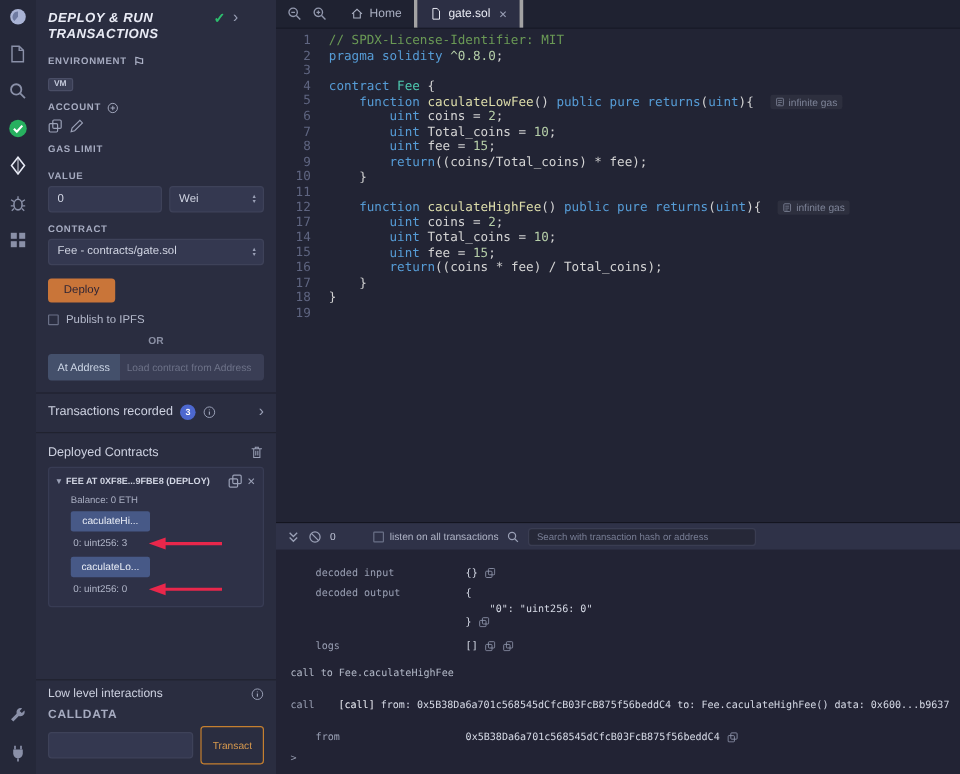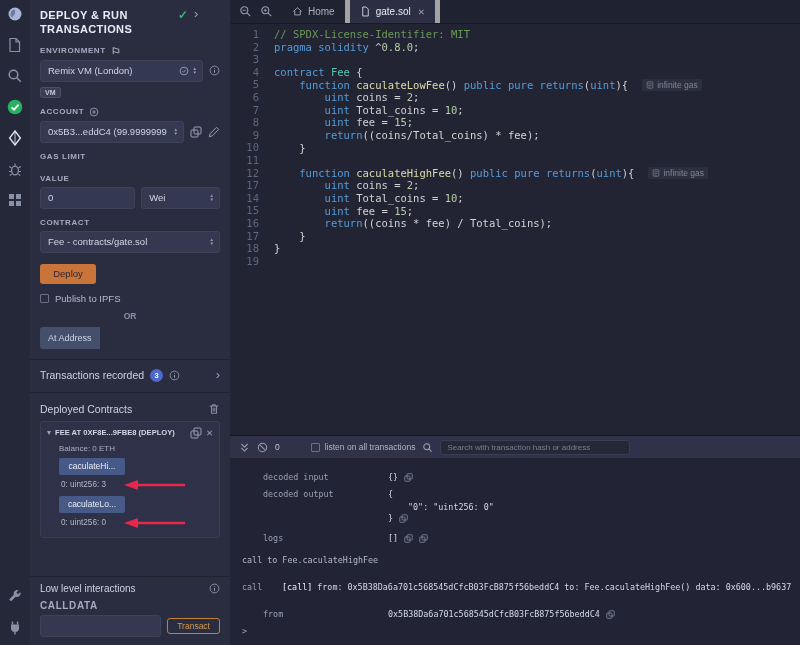--- a/index.html
+++ b/index.html
@@ -15,21 +15,21 @@
   .ib-icon svg { width:16px; height:16px; }
   .ib-icon.active { color:#e6e9f4; }
   .ib-spacer { flex:1; }
 
   
   .sidepanel { width:200px; background:#2a2d40; flex-shrink:0; display:flex;
                flex-direction:column; padding:8px 10px 8px; color:#c8ccdb;
                font-size:10px; position:relative; overflow:hidden; }
   .panel-header { display:flex; align-items:flex-start; gap:6px; }
   .panel-title { flex:1; max-width:132px; font-size:11px; font-weight:bold;
-                 color:#e9ebf5; letter-spacing:.4px; line-height:1.3; }
+                 color:#e9ebf5; letter-spacing:.4px; line-height:1.3;font-style:italic; }
   .check-green { color:#2dbd6e; font-size:12px; font-weight:bold; }
   .chev { color:#9aa0b6; font-size:13px; line-height:12px; cursor:pointer; }
 
   .field-label { display:flex; align-items:center; gap:5px; margin:9px 0 4px;
                  font-size:8px; font-weight:bold; letter-spacing:.6px; color:#a6abc0; }
   .mini-icon { width:10px; height:10px; color:#aeb3c8; }
   .row { display:flex; align-items:center; gap:6px; }
   .select { background:#343850; border:1px solid #3e4259; border-radius:3px;
             height:22px; display:flex; align-items:center; padding:0 5px 0 7px;
             font-size:9.5px; color:#d2d6e4; cursor:pointer; min-width:0; }
@@ -97,32 +97,32 @@
   .red-arrow { flex-shrink:0; }
 
   .lli { margin-top:auto; }
   .lli-head { display:flex; align-items:center; justify-content:space-between;
               margin-top:6px; font-size:10px; color:#cdd1e0; }
   .calldata-label { margin-top:6px; font-size:10px; font-weight:bold;
                     letter-spacing:.6px; color:#a6abc0; }
   .calldata-row { display:flex; gap:6px; margin-top:4px; align-items:center; }
   .calldata-row .tinput { padding:0 6px; }
   .transact-btn { background:transparent; border:1px solid #c57f2f; color:#d89a4e;
-                  border-radius:3px; height:16px; padding:0 9px; font-size:8.5px;
+                  border-radius:3px; height:32px; padding:0 9px; font-size:8.5px;
                   cursor:pointer; font-family:"Liberation Sans", sans-serif; }
 
   
   .main { flex:1; display:flex; flex-direction:column; min-width:0; }
 
   .tabbar { height:24px; background:#1f2231; display:flex; align-items:stretch;
             flex-shrink:0; border-bottom:1px solid #181a26; }
   .zoom-icons { display:flex; align-items:center; gap:8px; padding:0 9px; color:#9298ad; }
   .zoom-icons svg { width:13px; height:13px; cursor:pointer; }
   .tab { display:flex; align-items:center; gap:5px; padding:0 10px; font-size:10px;
-         color:#aab0c2; cursor:pointer; border-right:5px solid #a3a3a3; }
+         color:#aab0c2; cursor:pointer; border-right:3px solid #a3a3a3; }
   .tab svg { width:11px; height:11px; }
   .tab.active { background:#2c2f44; color:#e8eaf3; }
   .tab .close { font-size:8.5px; color:#9aa0b6; margin-left:2px; }
 
   .editor { flex:1; background:#222434; overflow:hidden; padding-top:4px; }
   .code-line { display:flex; line-height:12.6px; font:10.5px "DejaVu Sans Mono", monospace;
                white-space:pre; }
   .line-num { width:44px; flex-shrink:0; text-align:right; padding-right:15px;
               color:#5f6581; user-select:none; }
   .line-content { min-height:12.6px; display:inline-flex; align-items:center; }
@@ -237,56 +237,30 @@
       <span class="check-green">✓</span>
       <span class="chev">›</span>
     </div>
 
     <div class="field-label">
       <span>ENVIRONMENT</span>
       <svg class="mini-icon" viewBox="0 0 16 16">
           <path d="M3.5 2v11M3.5 3c4 0 5 2 9 2v6c-4 0-5-2-9-2" fill="none" stroke="currentColor" stroke-width="1.6"></path>
         </svg>
     </div>
-    <div class="row">
-      <div class="select grow">
-        <span class="sel-text">Remix VM (London)</span>
-        <span class="sel-right">
-          <svg class="mini-icon" viewBox="0 0 16 16">
-              <circle cx="8" cy="8" r="6.2" fill="none" stroke="currentColor" stroke-width="1.2"></circle>
-              <path d="M5.4 8.2l1.8 1.8 3.4-3.7" fill="none" stroke="currentColor" stroke-width="1.2"></path>
-            </svg>
-          <span class="stepper">
-              <i>▲</i>
-              <i>▼</i>
-            </span>
-        </span>
-      </div>
-      <svg class="info-svg" viewBox="0 0 16 16">
-          <circle cx="8" cy="8" r="6.4" fill="none" stroke="currentColor" stroke-width="1.2"></circle>
-          <path d="M8 7.2v4M8 4.6v1" stroke="currentColor" stroke-width="1.4"></path>
-        </svg>
-    </div>
     <span class="vm-badge">VM</span>
 
     <div class="field-label">
       <span>ACCOUNT</span>
       <svg class="mini-icon" viewBox="0 0 16 16">
           <circle cx="8" cy="8" r="6.2" fill="none" stroke="currentColor" stroke-width="1.2"></circle>
           <path d="M8 5v6M5 8h6" stroke="currentColor" stroke-width="1.2"></path>
         </svg>
     </div>
     <div class="row">
-      <div class="select grow">
-        <span class="sel-text">0x5B3...eddC4 (99.9999999</span>
-        <span class="stepper">
-            <i>▲</i>
-            <i>▼</i>
-          </span>
-      </div>
       <svg class="icon-btn" viewBox="0 0 12 12">
           <rect x="4" y="1" width="7" height="7" rx="1" fill="none" stroke="currentColor"></rect>
           <rect x="1" y="4" width="7" height="7" rx="1" fill="none" stroke="currentColor"></rect>
         </svg>
       <svg class="icon-btn" viewBox="0 0 14 14">
           <path d="M1.5 12.5l.9-3.4 7.6-7.6 2.5 2.5-7.6 7.6z" fill="none" stroke="currentColor" stroke-width="1.1"></path>
         </svg>
     </div>
 
     <div class="field-label">GAS LIMIT</div>
@@ -318,20 +292,21 @@
 
     <label class="chk-row">
       <span class="chk"></span>
       <span>Publish to IPFS</span>
     </label>
 
     <div class="or">OR</div>
 
     <div class="addr-group">
       <button class="addr-btn">At Address</button>
+      <input class="addr-input" placeholder="Load contract from Address" style="">
     </div>
 
     <div class="divider"></div>
 
     <div class="tx-row">
       <span>Transactions recorded</span>
       <span class="count-badge">3</span>
       <svg class="info-svg" viewBox="0 0 16 16">
           <circle cx="8" cy="8" r="6.4" fill="none" stroke="currentColor" stroke-width="1.2"></circle>
           <path d="M8 7.2v4M8 4.6v1" stroke="currentColor" stroke-width="1.4"></path>

